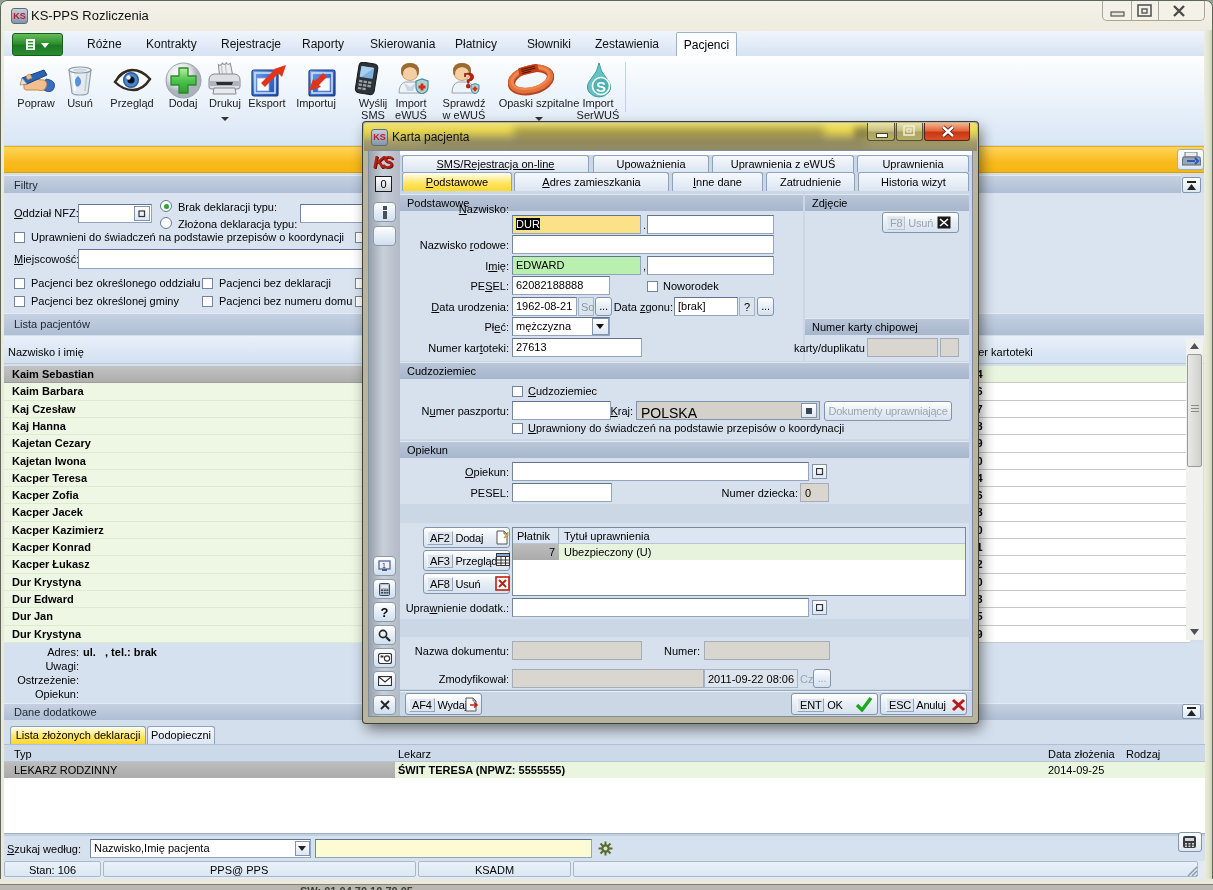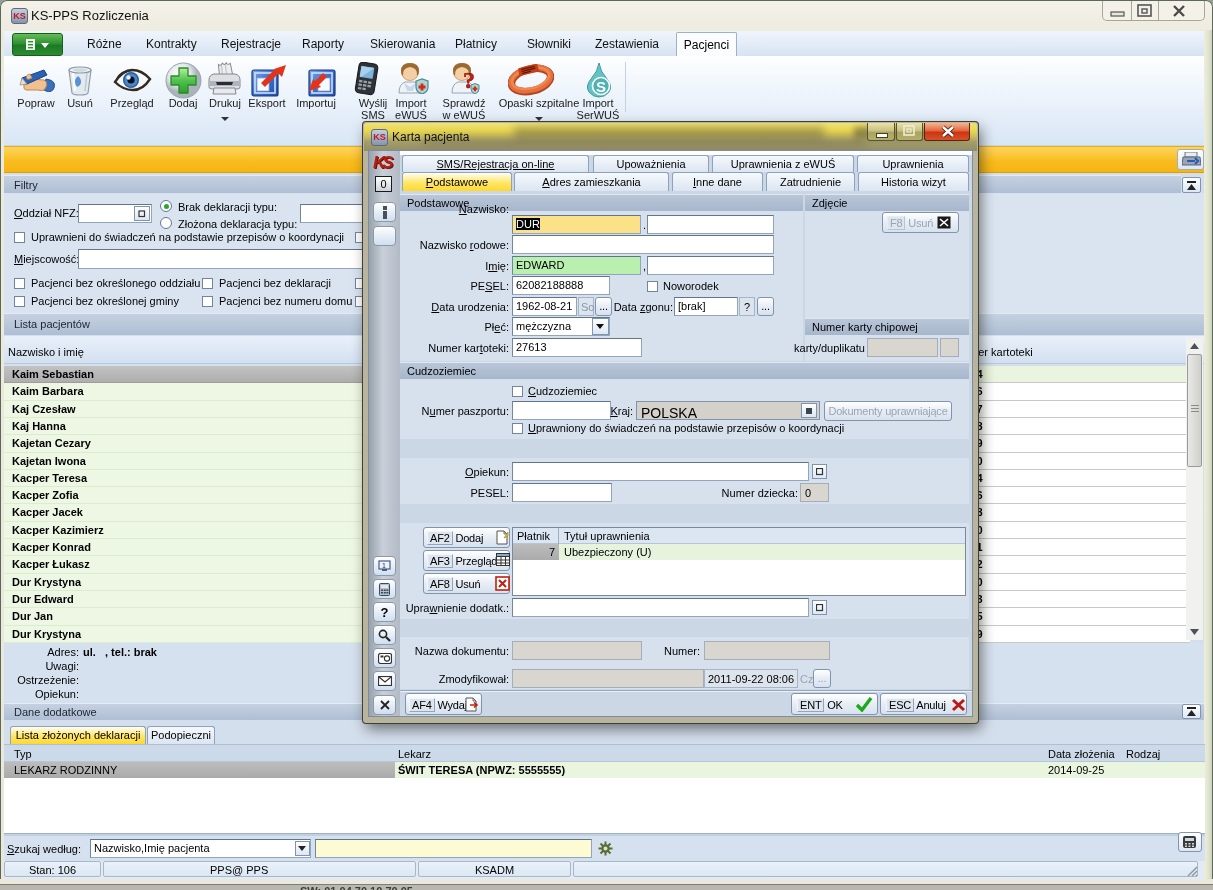--- a/index.html
+++ b/index.html
@@ -478,20 +478,21 @@
     <div class="rlab" style="left:0px;top:254px;width:109px;">N<u>u</u>mer paszportu:</div>
     <div class="inp" style="left:112px;top:250px;width:99px;height:19px;"></div>
     <div class="rlab" style="left:186px;top:254px;width:47px;"><u>K</u>raj:</div>
     <div class="abs" style="left:236px;top:250px;width:184px;height:19px;background:#d4d0ca;border:1px solid #8094ae;box-sizing:border-box;font-size:14px;padding:3px 0 0 4px;">POLSKA</div>
     <div class="sqbtn" style="left:401px;top:252px;width:16px;height:15px;">
             <div style="position:absolute;left:4px;top:4px;width:6px;height:6px;background:#3a4550;"></div>
           </div>
     <div class="ksbtn" style="left:424px;top:250px;width:128px;height:20px;color:#9aa5b2;text-align:center;padding-top:3px;">Dokumenty uprawniające</div>
     <div class="cb" style="left:112px;top:272px;"></div>
     <div class="lab" style="left:128px;top:271px;"><u>U</u>prawniony do świadczeń na podstawie przepisów o koordynacji</div>
+    <div class="dbar" style="left:0px;top:290px;width:569px;">Opiekun</div>
     <div class="abs" style="left:0px;top:307px;width:569px;height:46px;background:#d7e1ee;"></div>
     <div class="rlab" style="left:0px;top:315px;width:109px;"><u>O</u>piekun:</div>
     <div class="inp" style="left:112px;top:311px;width:297px;height:19px;"></div>
     <div class="sqbtn" style="left:412px;top:313px;width:15px;height:15px;">
             <svg width="8" height="8" style="position:absolute;left:3px;top:3px;">
               <rect x="0.5" y="0.5" width="6" height="6" fill="none" stroke="#333" stroke-width="1.2"></rect>
             </svg>
           </div>
     <div class="rlab" style="left:0px;top:336px;width:109px;">PESEL:</div>
     <div class="inp" style="left:112px;top:332px;width:100px;height:19px;"></div>

